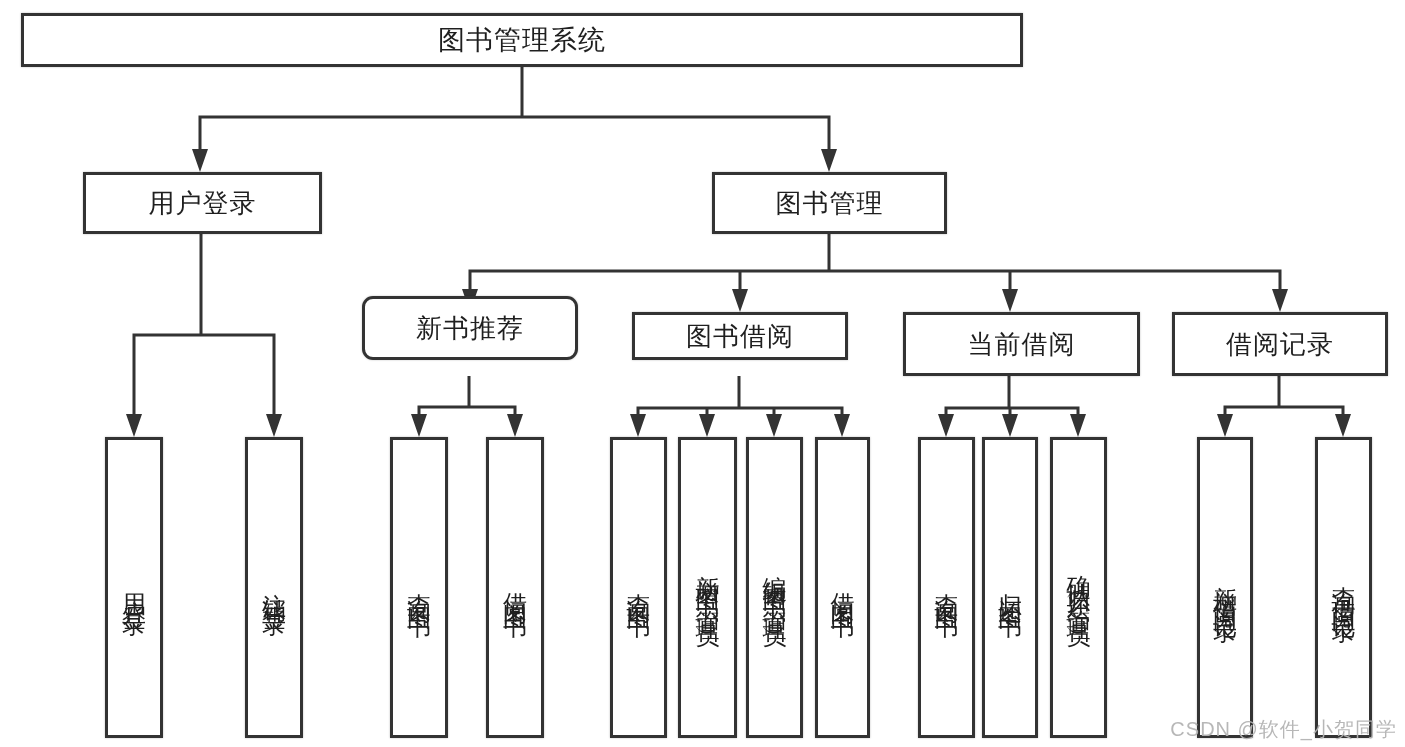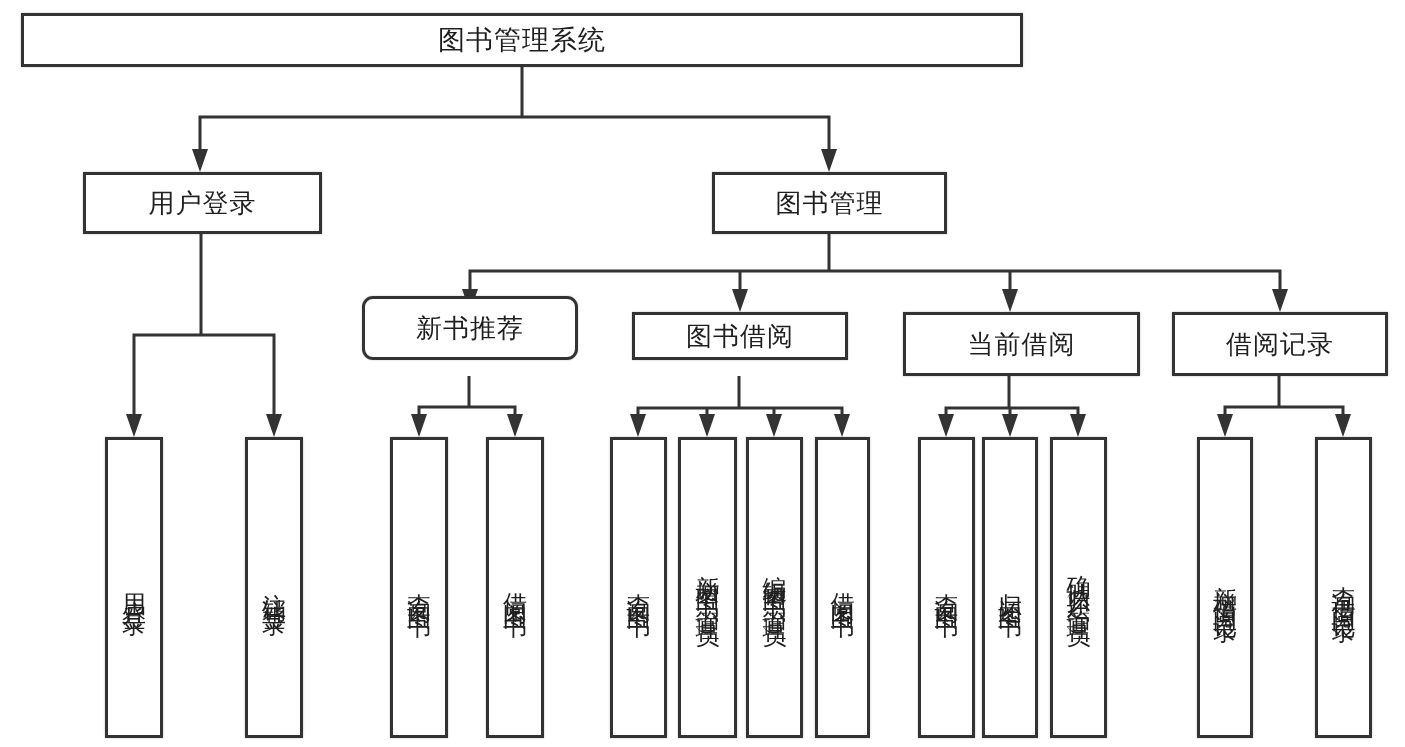--- a/index.html
+++ b/index.html
@@ -159,14 +159,15 @@
     <span class="vtext">确认归还（管理员）</span>
   </div>
 
   <div class="node" style="left:1197px; top:437px; width:56px; height:301px;">
     <span class="vtext">新增借阅记录</span>
   </div>
   <div class="node" style="left:1315px; top:437px; width:57px; height:301px;">
     <span class="vtext">查询借阅记录</span>
   </div>
 
+  <div class="watermark">CSDN @软件_小贺同学</div>
 
 </div>
 
 </body></html>

